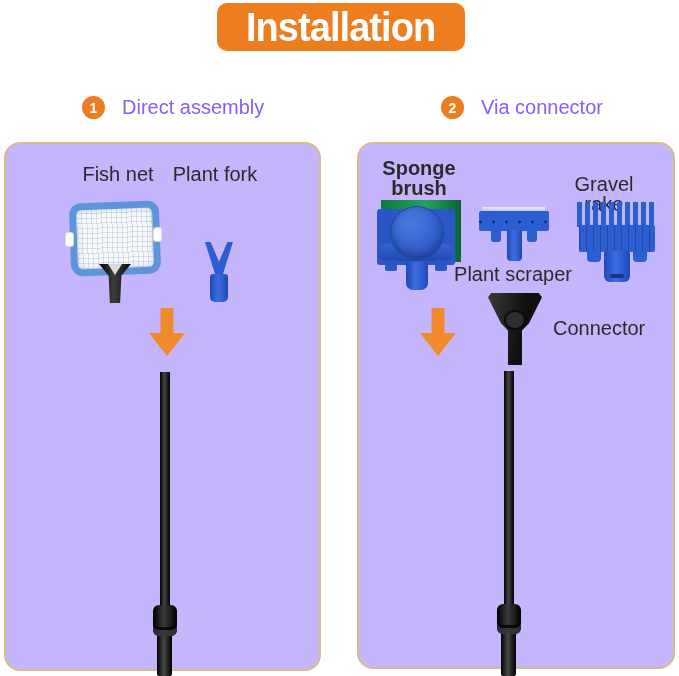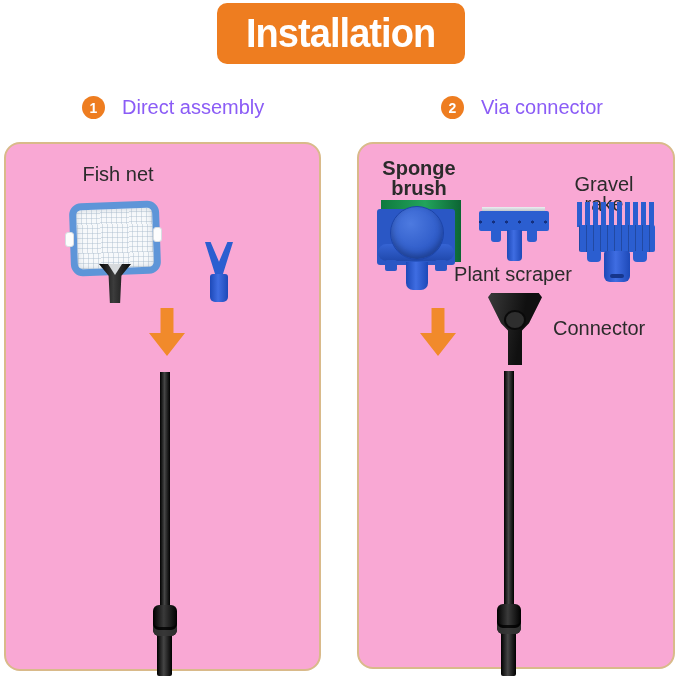--- a/index.html
+++ b/index.html
@@ -6,40 +6,40 @@
   body{
     width:679px;height:676px;position:relative;overflow:hidden;
     background:#ffffff;
     font-family:"Liberation Sans","DejaVu Sans",sans-serif;
     color:#2b2b2b;
   }
   .abs{position:absolute;}
 
   
   .banner{
-    left:217px;top:3px;width:248px;height:61px;
+    left:217px;top:3px;width:248px;height:48px;
     background:#ee7d20;border-radius:10px;
     display:flex;align-items:center;justify-content:center;
   }
   .banner-text{
     color:#fff;font-weight:700;font-size:40px;letter-spacing:-1px;
     transform:scaleX(.95);white-space:nowrap;
   }
 
   
   .num-circle{
     width:23px;height:23px;border-radius:50%;background:#ee7d20;
     color:#fff;font-size:14px;font-weight:700;
     display:flex;align-items:center;justify-content:center;
   }
   .section-title{font-size:20px;line-height:25px;color:#8b5cf6;white-space:nowrap;}
 
   
   .panel{
-    border:2px solid #d9ba8a;border-radius:16px;background:#f9a8d4;
+    border:2px solid #d9ba8a;border-radius:16px;background:#c4b5fd;
   }
   #panel-left{left:4px;top:142px;width:313px;height:525px;}
   #panel-right{left:357px;top:142px;width:314px;height:523px;}
 
   .item-label{font-size:20px;line-height:20px;text-align:center;white-space:pre-line;color:#2b2b2b;}
 
   
   .net-frame{
     left:64px;top:58px;width:76px;height:59px;
     border:7px solid #5e95d8;border-radius:12px;
@@ -153,20 +153,21 @@
 </div>
 <div class="abs section-title" style="left:122px;top:95px;">Direct assembly</div>
 
 <div class="abs num-circle" style="left:441px;top:96px;">
   <span>2</span>
 </div>
 <div class="abs section-title" style="left:481px;top:95px;">Via connector</div>
 
 <div class="abs panel" id="panel-left">
   <div class="abs item-label" style="left:52px;top:20px;width:120px;">Fish net</div>
+  <div class="abs item-label" style="left:149px;top:20px;width:120px;">Plant fork</div>
 
   <div class="abs net-frame"></div>
   <div class="abs net-tab left"></div>
   <div class="abs net-tab right"></div>
   <div class="abs net-handle"></div>
 
   <div class="abs fork-prongs"></div>
   <div class="abs fork-base"></div>
 
   <div class="abs down-arrow" style="left:143px;top:164px;"></div>

